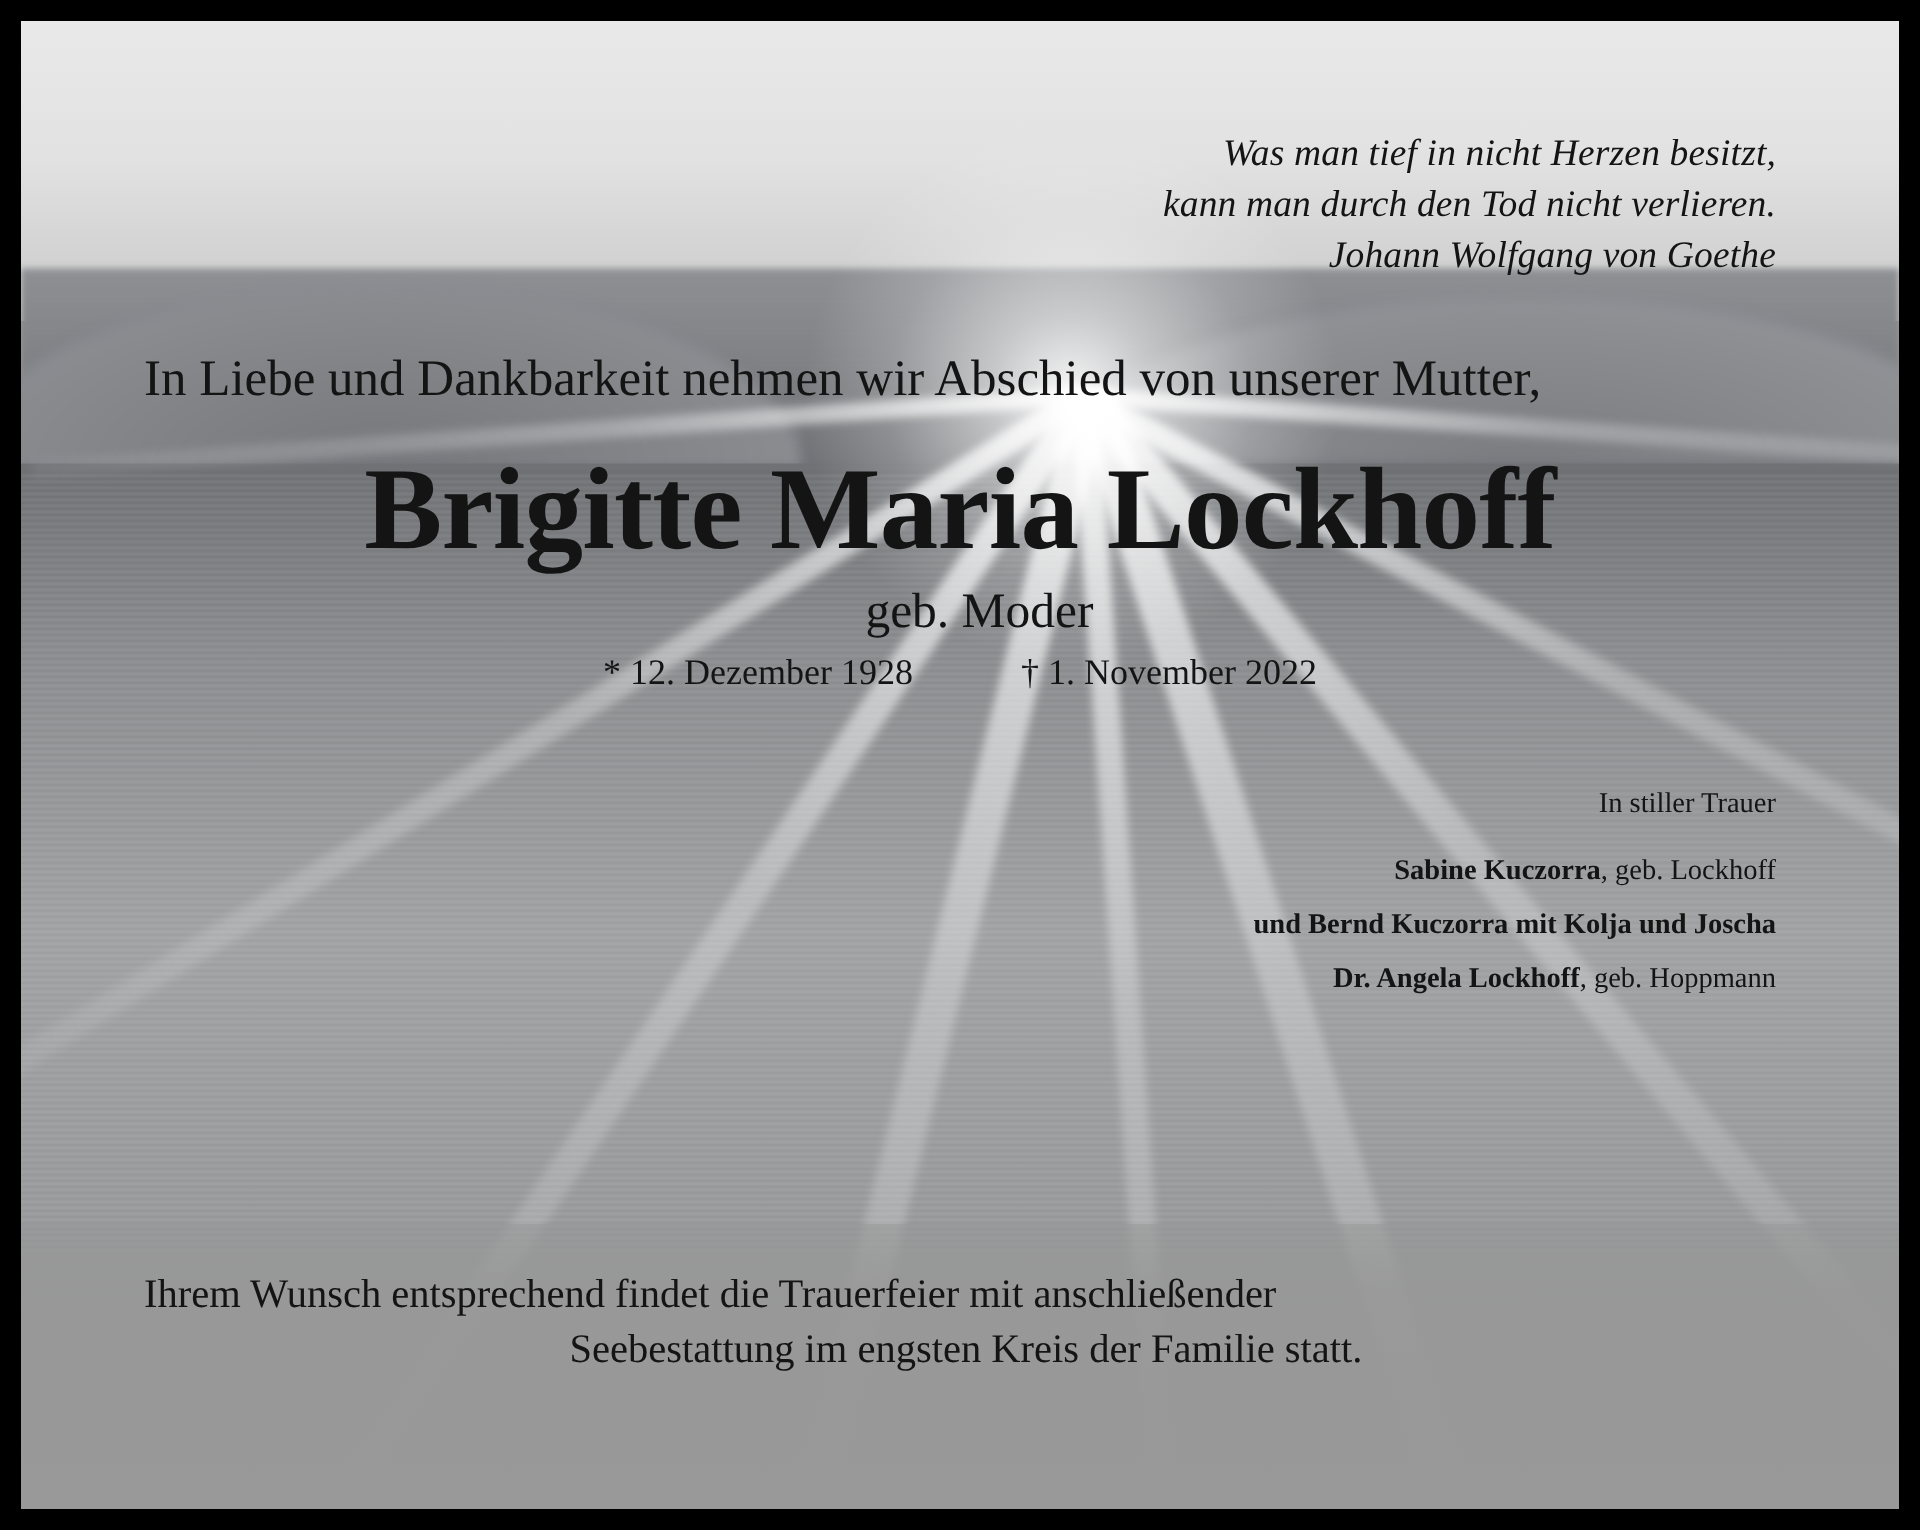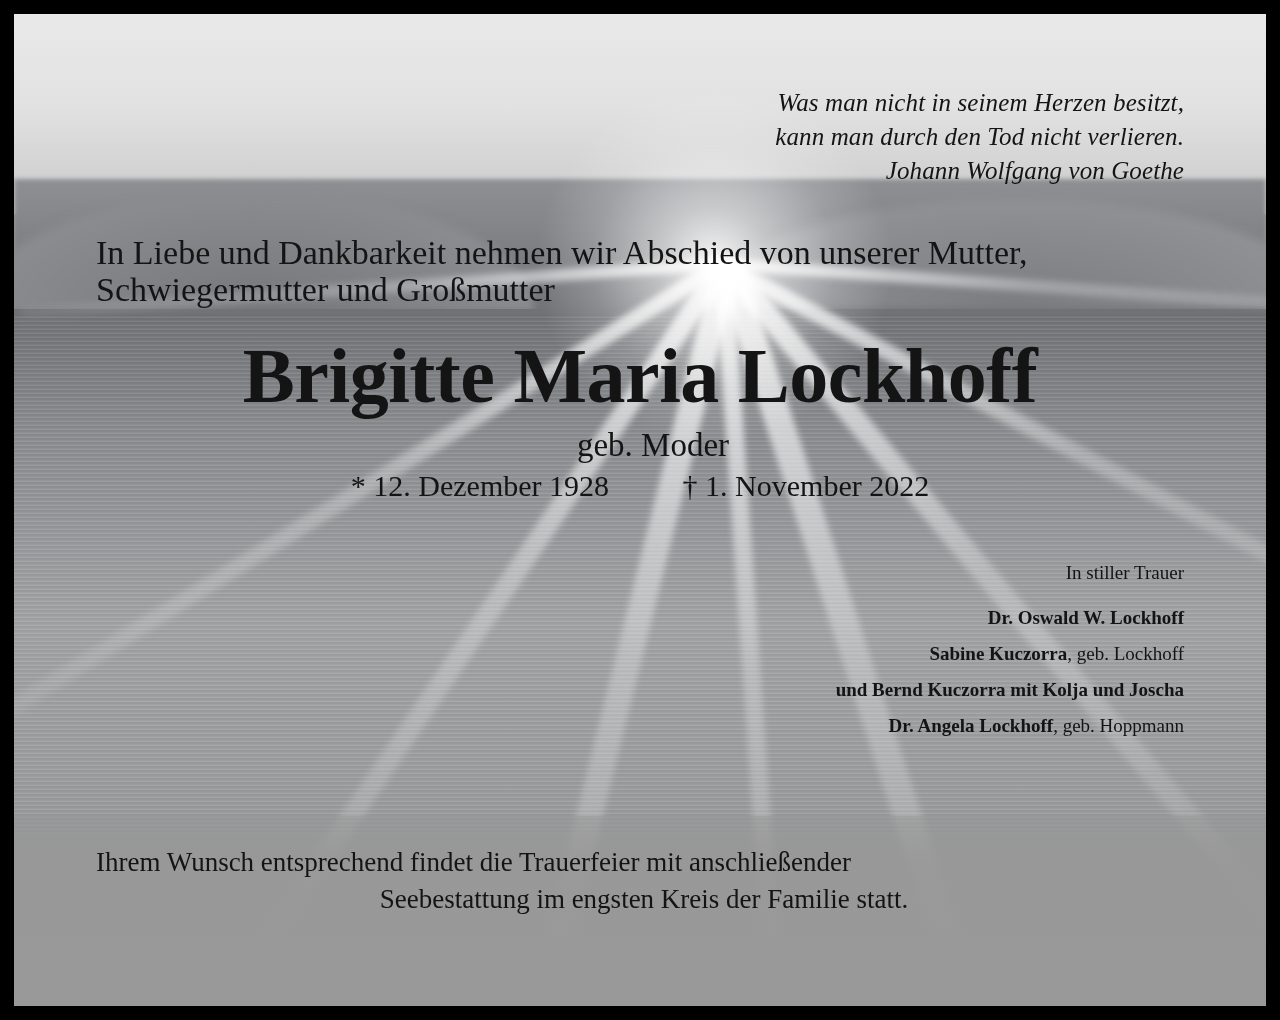--- a/index.html
+++ b/index.html
@@ -158,21 +158,21 @@
     margin-top: 6px;
     text-align: center;
     font-size: 33px;
     line-height: 34px;
     padding-left: 26px;
   }
 
   .dates {
     margin-top: 6px;
     text-align: center;
-    font-size: 30px;
+    font-size: 24px;
     line-height: 36px;
   }
   .dates .birth { margin-right: 66px; }
 
   .mourners {
     margin-top: 52px;
     padding-left: 462px;
     font-size: 19px;
     line-height: 34px;
     text-align: right;
@@ -220,44 +220,40 @@
     <div class="ray" style="transform: rotate(58deg); width:16px;"></div>
     <div class="ray" style="transform: rotate(-86deg); width:12px; height:700px;"></div>
     <div class="ray" style="transform: rotate(86deg); width:12px; height:700px;"></div>
     <div class="glow"></div>
     <div class="bg-bottom-band"></div>
   </div>
 
   <div class="content">
 
     <div class="quote">
-      <span>Was man nicht in seinem Herzen besitzt,</span><br>
+      <span>Was man tief in nicht Herzen besitzt,</span><br>
       <span>kann man durch den Tod nicht verlieren.</span>
       <span class="author">Johann Wolfgang von Goethe</span>
     </div>
 
     <div class="intro">
       <span>In Liebe und Dankbarkeit nehmen wir Abschied von unserer Mutter,</span>
-      <span class="line2">Schwiegermutter und Großmutter</span>
     </div>
 
     <div class="name">Brigitte Maria Lockhoff</div>
 
     <div class="maiden">geb. Moder</div>
 
     <div class="dates">
       <span class="birth">* 12. Dezember 1928</span>
       <span>† 1. November 2022</span>
     </div>
 
     <div class="mourners">
       <div class="heading">In stiller Trauer</div>
-      <div class="row">
-        <b>Dr. Oswald W. Lockhoff</b><span></span>
-      </div>
       <div class="row">
         <b>Sabine Kuczorra</b><span>, geb. Lockhoff</span>
       </div>
       <div class="row">
         <b>und Bernd Kuczorra mit Kolja und Joscha</b><span></span>
       </div>
       <div class="row">
         <b>Dr. Angela Lockhoff</b><span>, geb. Hoppmann</span>
       </div>
     </div>

